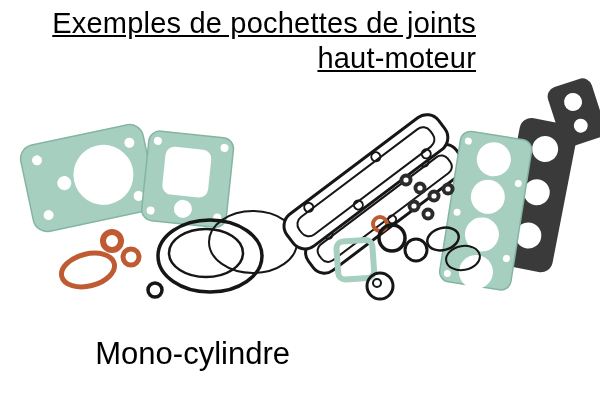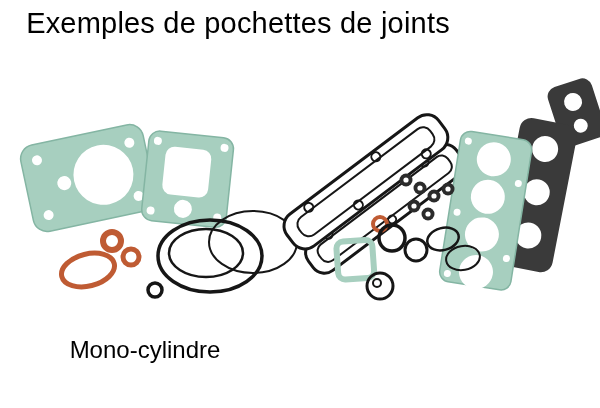--- a/index.html
+++ b/index.html
@@ -1,36 +1,37 @@
 <!DOCTYPE html>
 <html><head>
 <meta charset="utf-8">
 <style>
   html,body{margin:0;padding:0;background:#fff;}
   .page{
     position:relative;width:600px;height:408px;background:#ffffff;
     font-family:"Liberation Sans", sans-serif;color:#000;overflow:hidden;
   }
   .title{
-    position:absolute;top:6px;left:0;width:476px;text-align:center;
-    font-size:29px;line-height:35px;font-weight:400;letter-spacing:0.2px;
+    position:absolute;top:6px;left:0;width:476px;text-align:right;
+    font-size:29px;line-height:35px;font-weight:400;letter-spacing:0.2px;text-decoration:underline;
   }
   .title div{white-space:nowrap;}
   .illustration{position:absolute;top:78px;left:0;}
-  .caption{position:absolute;font-size:24px;font-weight:400;text-align:center;white-space:nowrap;}
+  .caption{position:absolute;font-size:31px;font-weight:400;text-align:right;white-space:nowrap;}
   .caption-mono{top:336px;left:0;width:290px;}
   .caption-multi{top:340px;left:288px;width:290px;}
 </style>
 </head>
 <body>
 
 <div class="page">
 
   <div class="title">
     <div>Exemples de pochettes de joints</div>
+    <div>haut-moteur</div>
   </div>
 
   <svg class="illustration" width="600" height="252" viewBox="0 0 600 252" aria-hidden="true">
 
     <g>
 
       <g transform="translate(18,70) rotate(-12)">
         <rect width="125" height="88" rx="14" stroke="#84b5a3" stroke-width="1.5" fill="#a7cfbf"></rect>
         <circle cx="78" cy="44" r="30" fill="#ffffff"></circle>
         <circle cx="16" cy="16" r="5" fill="#ffffff"></circle>

